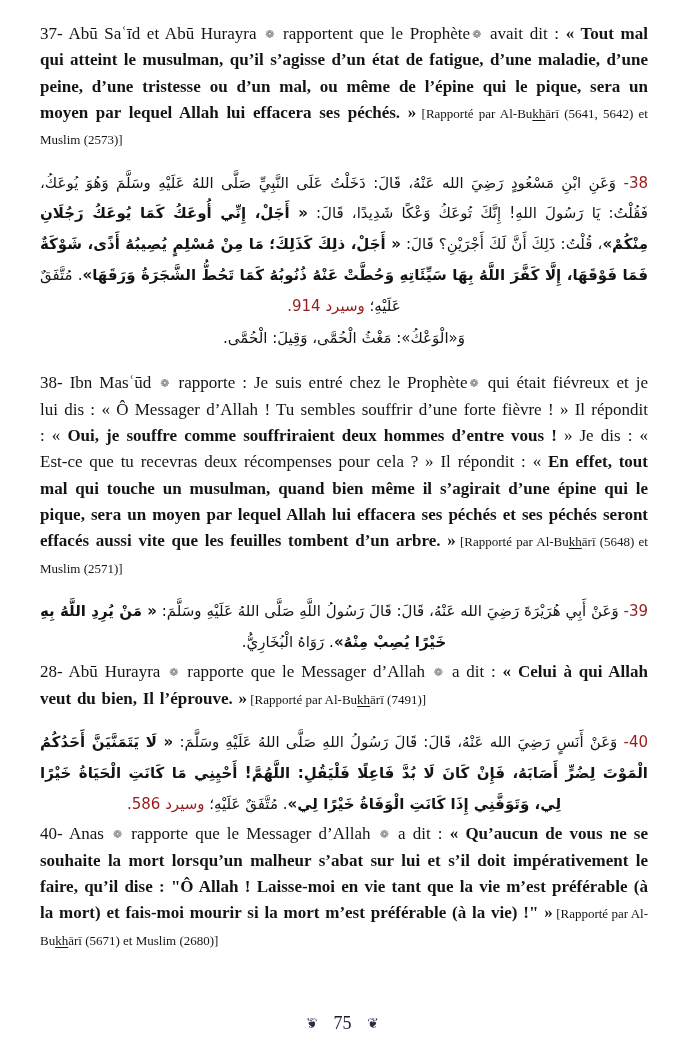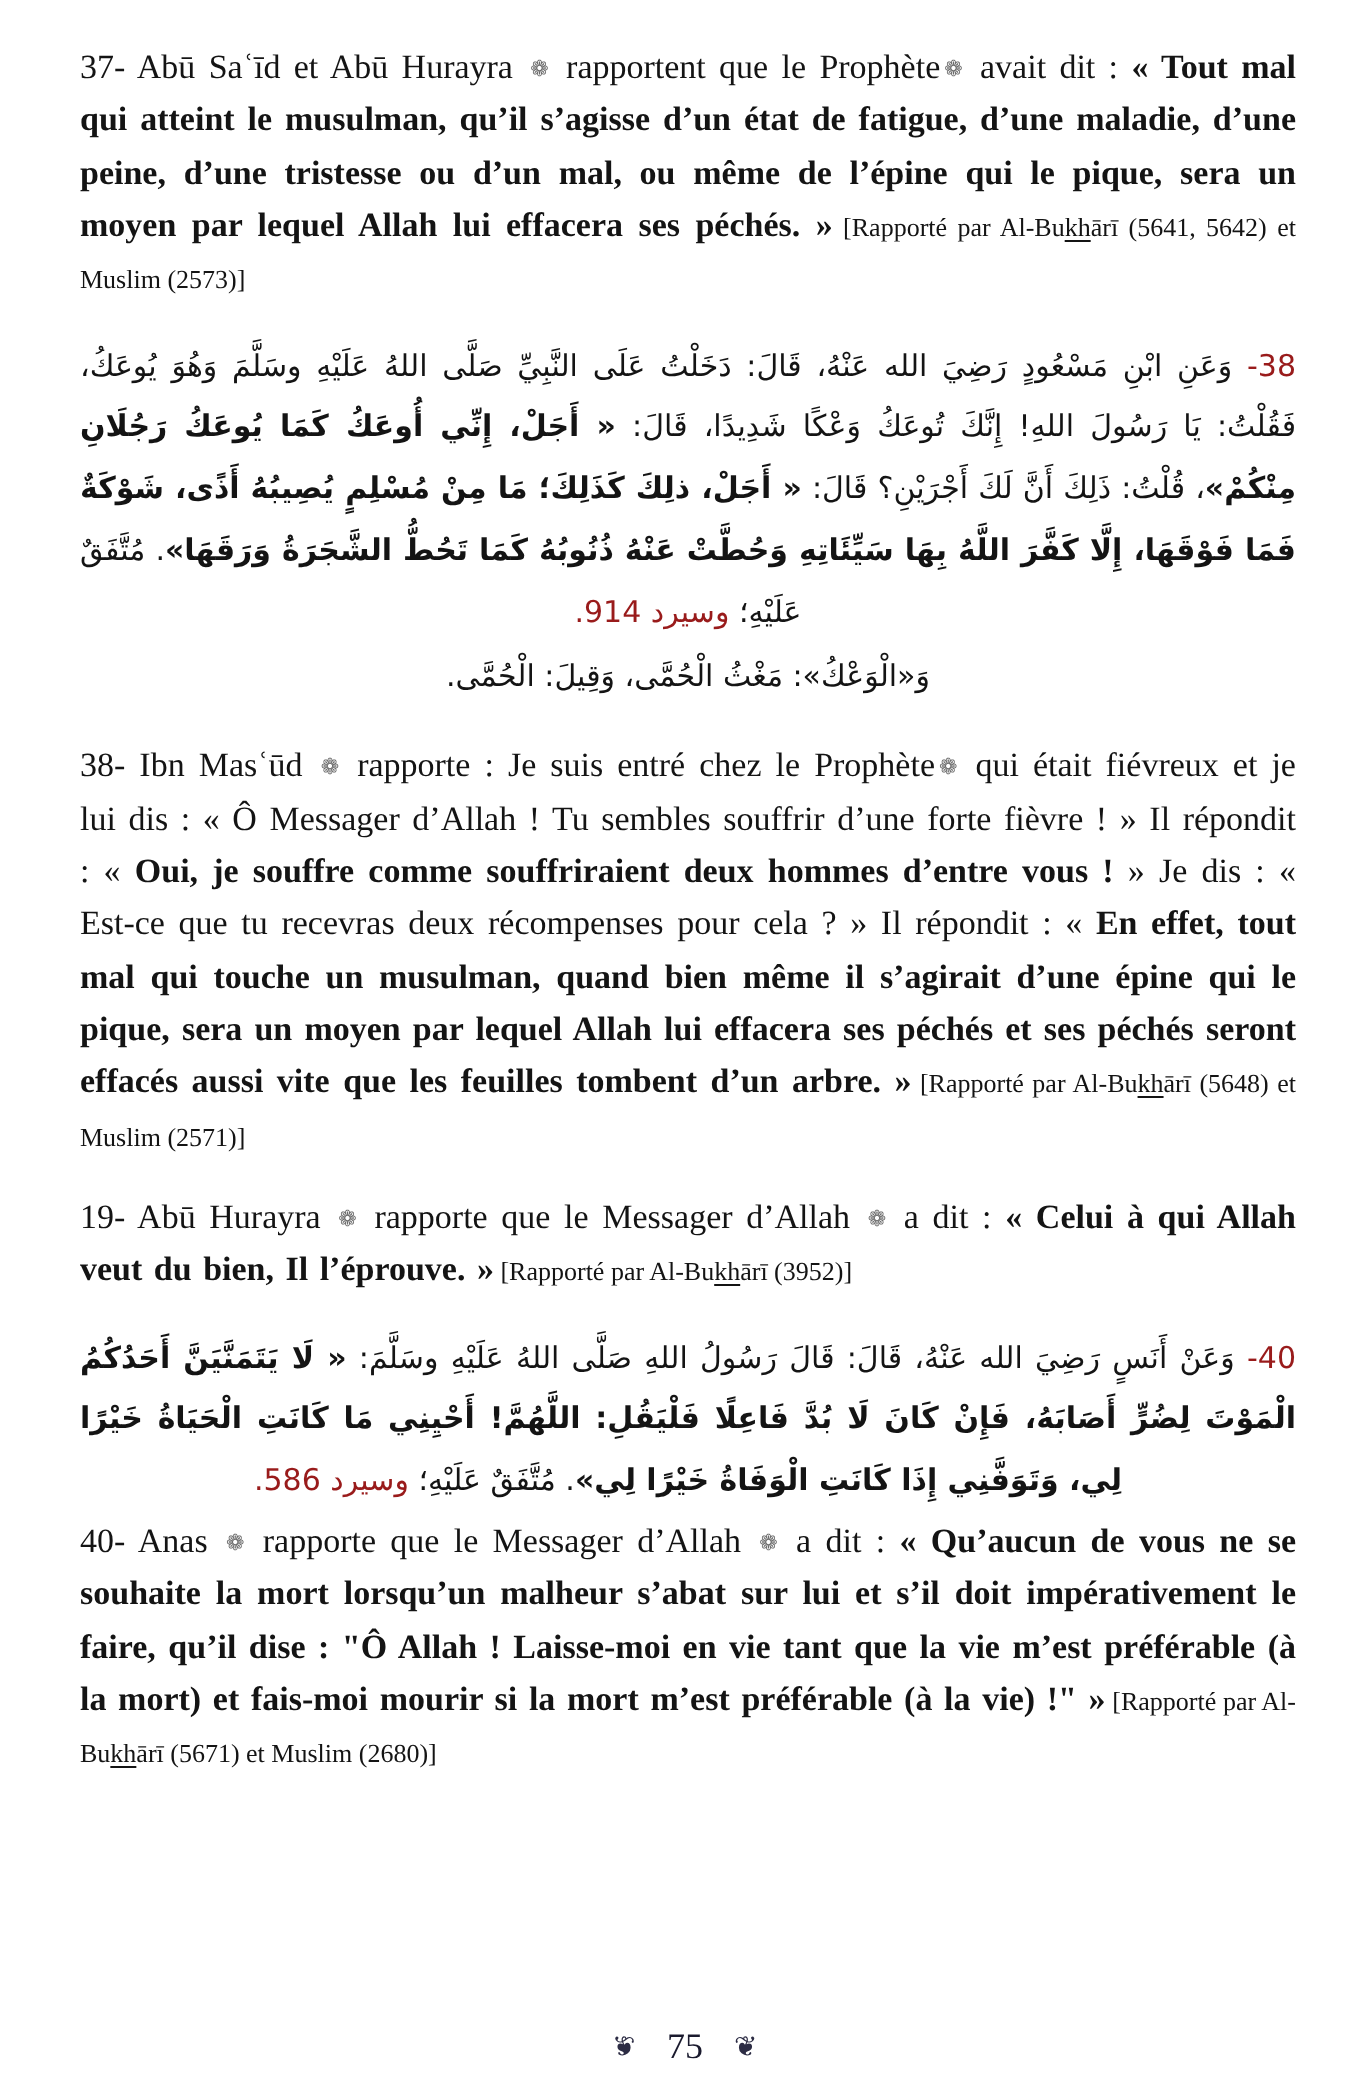--- a/index.html
+++ b/index.html
@@ -76,21 +76,22 @@
 </style>
 </head>
 <body>
 
 <div class="page">
   <main class="content" id="content">
       <p class="fr"><span class="s-n">37- Abū Saʿīd et Abū Hurayra </span><span class="s-hon">❁</span><span class="s-n"> rapportent que le Prophète</span><span class="s-hon">❁</span><span class="s-n"> avait dit : </span><span class="s-b">« Tout mal qui atteint le musulman, qu’il s’agisse d’un état de fatigue, d’une maladie, d’une peine, d’une tristesse ou d’un mal, ou même de l’épine qui le pique, sera un moyen par lequel Allah lui effacera ses péchés. »</span><span class="s-r"> [Rapporté par Al-Bu</span><span class="s-ru">kh</span><span class="s-r">ārī (5641, 5642) et Muslim (2573)]</span></p>
       <p class="ar"><span class="s-anum">38-</span><span class="s-an"> وَعَنِ ابْنِ مَسْعُودٍ رَضِيَ الله عَنْهُ، قَالَ: دَخَلْتُ عَلَى النَّبِيِّ صَلَّى اللهُ عَلَيْهِ وسَلَّمَ وَهُوَ يُوعَكُ، فَقُلْتُ: يَا رَسُولَ اللهِ! إِنَّكَ تُوعَكُ وَعْكًا شَدِيدًا، قَالَ: </span><span class="s-ab">« أَجَلْ، إِنِّي أُوعَكُ كَمَا يُوعَكُ رَجُلَانِ مِنْكُمْ»</span><span class="s-an">، قُلْتُ: ذَلِكَ أَنَّ لَكَ أَجْرَيْنِ؟ قَالَ: </span><span class="s-ab">« أَجَلْ، ذلِكَ كَذَلِكَ؛ مَا مِنْ مُسْلِمٍ يُصِيبُهُ أَذًى، شَوْكَةٌ فَمَا فَوْقَهَا، إِلَّا كَفَّرَ اللَّهُ بِهَا سَيِّئَاتِهِ وَحُطَّتْ عَنْهُ ذُنُوبُهُ كَمَا تَحُطُّ الشَّجَرَةُ وَرَقَهَا»</span><span class="s-an">. مُتَّفَقٌ عَلَيْهِ؛ </span><span class="s-ared">وسيرد 914.</span></p>
       <p class="ar-note"><span class="s-an">وَ«الْوَعْكُ»: مَغْثُ الْحُمَّى، وَقِيلَ: الْحُمَّى.</span></p>
       <p class="fr"><span class="s-n">38- Ibn Masʿūd </span><span class="s-hon">❁</span><span class="s-n"> rapporte : Je suis entré chez le Prophète</span><span class="s-hon">❁</span><span class="s-n"> qui était fiévreux et je lui dis : « Ô Messager d’Allah ! Tu sembles souffrir d’une forte fièvre ! » Il répondit : « </span><span class="s-b">Oui, je souffre comme souffriraient deux hommes d’entre vous !</span><span class="s-n"> » Je dis : « Est-ce que tu recevras deux récompenses pour cela ? » Il répondit : « </span><span class="s-b">En effet, tout mal qui touche un musulman, quand bien même il s’agirait d’une épine qui le pique, sera un moyen par lequel Allah lui effacera ses péchés et ses péchés seront effacés aussi vite que les feuilles tombent d’un arbre. »</span><span class="s-r"> [Rapporté par Al-Bu</span><span class="s-ru">kh</span><span class="s-r">ārī (5648) et Muslim (2571)]</span></p>
-      <p class="fr"><span class="s-n">19- Abū Hurayra </span><span class="s-hon">❁</span><span class="s-n"> rapporte que le Messager d’Allah </span><span class="s-hon">❁</span><span class="s-n"> a dit : </span><span class="s-b">« Celui à qui Allah veut du bien, Il l’éprouve. »</span><span class="s-r"> [Rapporté par Al-Bu</span><span class="s-ru">kh</span><span class="s-r">ārī (3952)]</span></p>
+      <p class="ar"><span class="s-anum">39-</span><span class="s-an"> وَعَنْ أَبِي هُرَيْرَةَ رَضِيَ الله عَنْهُ، قَالَ: قَالَ رَسُولُ اللَّهِ صَلَّى اللهُ عَلَيْهِ وسَلَّمَ: </span><span class="s-ab">« مَنْ يُرِدِ اللَّهُ بِهِ خَيْرًا يُصِبْ مِنْهُ»</span><span class="s-an">. رَوَاهُ الْبُخَارِيُّ.</span></p>
+      <p class="fr"><span class="s-n">28- Abū Hurayra </span><span class="s-hon">❁</span><span class="s-n"> rapporte que le Messager d’Allah </span><span class="s-hon">❁</span><span class="s-n"> a dit : </span><span class="s-b">« Celui à qui Allah veut du bien, Il l’éprouve. »</span><span class="s-r"> [Rapporté par Al-Bu</span><span class="s-ru">kh</span><span class="s-r">ārī (7491)]</span></p>
       <p class="ar"><span class="s-anum">40-</span><span class="s-an"> وَعَنْ أَنَسٍ رَضِيَ الله عَنْهُ، قَالَ: قَالَ رَسُولُ اللهِ صَلَّى اللهُ عَلَيْهِ وسَلَّمَ: </span><span class="s-ab">« لَا يَتَمَنَّيَنَّ أَحَدُكُمُ الْمَوْتَ لِضُرٍّ أَصَابَهُ، فَإِنْ كَانَ لَا بُدَّ فَاعِلًا فَلْيَقُلِ: اللَّهُمَّ! أَحْيِنِي مَا كَانَتِ الْحَيَاةُ خَيْرًا لِي، وَتَوَفَّنِي إِذَا كَانَتِ الْوَفَاةُ خَيْرًا لِي»</span><span class="s-an">. مُتَّفَقٌ عَلَيْهِ؛ </span><span class="s-ared">وسيرد 586.</span></p>
       <p class="fr"><span class="s-n">40- Anas </span><span class="s-hon">❁</span><span class="s-n"> rapporte que le Messager d’Allah </span><span class="s-hon">❁</span><span class="s-n"> a dit : </span><span class="s-b">« Qu’aucun de vous ne se souhaite la mort lorsqu’un malheur s’abat sur lui et s’il doit impérativement le faire, qu’il dise : "Ô Allah ! Laisse-moi en vie tant que la vie m’est préférable (à la mort) et fais-moi mourir si la mort m’est préférable (à la vie) !" »</span><span class="s-r"> [Rapporté par Al-Bu</span><span class="s-ru">kh</span><span class="s-r">ārī (5671) et Muslim (2680)]</span></p>
     </main>
   <footer class="footer">
     <span class="orn orn-left">❦</span>
     <span class="num">75</span>
     <span class="orn">❦</span>
   </footer>
 </div>
 

